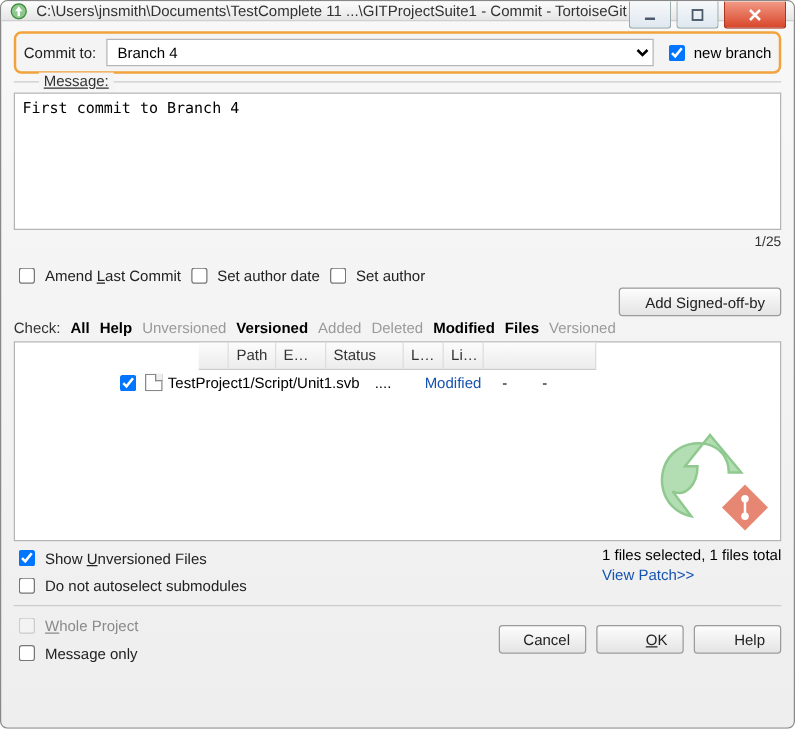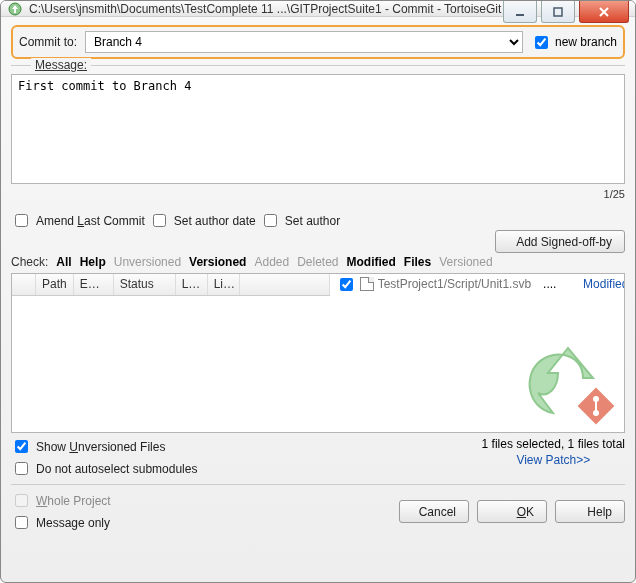--- a/index.html
+++ b/index.html
@@ -98,23 +98,24 @@
     min-width: 70px;
   }
   .changes-label { color: #222; margin-top: 8px; }
   .filter-row { display: flex; gap: 8px; align-items: baseline; margin: 2px 0 4px 0; }
   .filter-row .lbl { color: #333; }
   .filter-row .f { color: #9a9a9a; cursor: default; }
   .filter-row .f.active { color: #000; font-weight: bold; }
   .filelist {
     border: 1px solid #b5b5b5; background: #fff;
     height: 160px;
-    display: flex; flex-direction: row;
+    display: flex; flex-direction: column;
     position: relative;
     overflow: hidden;
+    align-items: center;
   }
   .filehead {
     display: flex; height: 22px;
     background: linear-gradient(#fcfcfc, #ececec);
     border-bottom: 1px solid #ccc;
   }
   .filehead .col {
     border-right: 1px solid #ddd;
     padding: 3px 6px; color: #333;
     white-space: nowrap; overflow: hidden;
@@ -138,21 +139,21 @@
     width: 5px; height: 5px; background: #eee;
     border-left: 1px solid #888; border-bottom: 1px solid #888;
   }
   .status-mod { color: #1653b0; }
   .logo {
     position: absolute; right: 6px; bottom: 4px;
     width: 120px; height: 110px; opacity: 0.85;
   }
   .under-list { display: flex; margin-top: 4px; }
   .under-list .left { flex: 1; display: flex; flex-direction: column; gap: 3px; }
-  .under-list .right { display: flex; flex-direction: column; align-items: center; gap: 2px; }
+  .under-list .right { display: flex; flex-direction: column; align-items: flex-start; gap: 2px; }
   .link { color: #1653b0; cursor: pointer; }
   .sep { height: 1px; background: #ccc; margin: 6px 0; }
   .bottom-row { display: flex; align-items: center; }
   .bottom-row .left { flex: 1; display: flex; flex-direction: column; gap: 3px; }
   .bottom-row .right { display: flex; gap: 8px; }
   .chk.disabled { color: #8a8a8a; }
   .underline { text-decoration: underline; }
 </style>
 </head>
 <body>
@@ -245,21 +246,21 @@
         <div class="col col-chk"></div>
         <div class="col col-path">Path</div>
         <div class="col col-ext">E…</div>
         <div class="col col-status">Status</div>
         <div class="col col-lines1">L…</div>
         <div class="col col-lines2">Li…</div>
         <div class="col col-rest"></div>
       </div>
       <div class="filerow">
         <div class="cell col-chk"><input type="checkbox" checked="" style=""></div>
-        <div class="cell col-path" style="color:#737373; display:flex; align-items:center;">
+        <div class="cell col-path" style="color:#000000; display:flex; align-items:center;">
           <span class="fileicon"></span>
           <span>TestProject1/Script/Unit1.svb</span>
         </div>
         <div class="cell col-ext">....</div>
         <div class="cell col-status status-mod">Modified</div>
         <div class="cell col-lines1">-</div>
         <div class="cell col-lines2">-</div>
         <div class="cell col-rest"></div>
       </div>
       <svg class="logo" viewBox="0 0 120 110">

